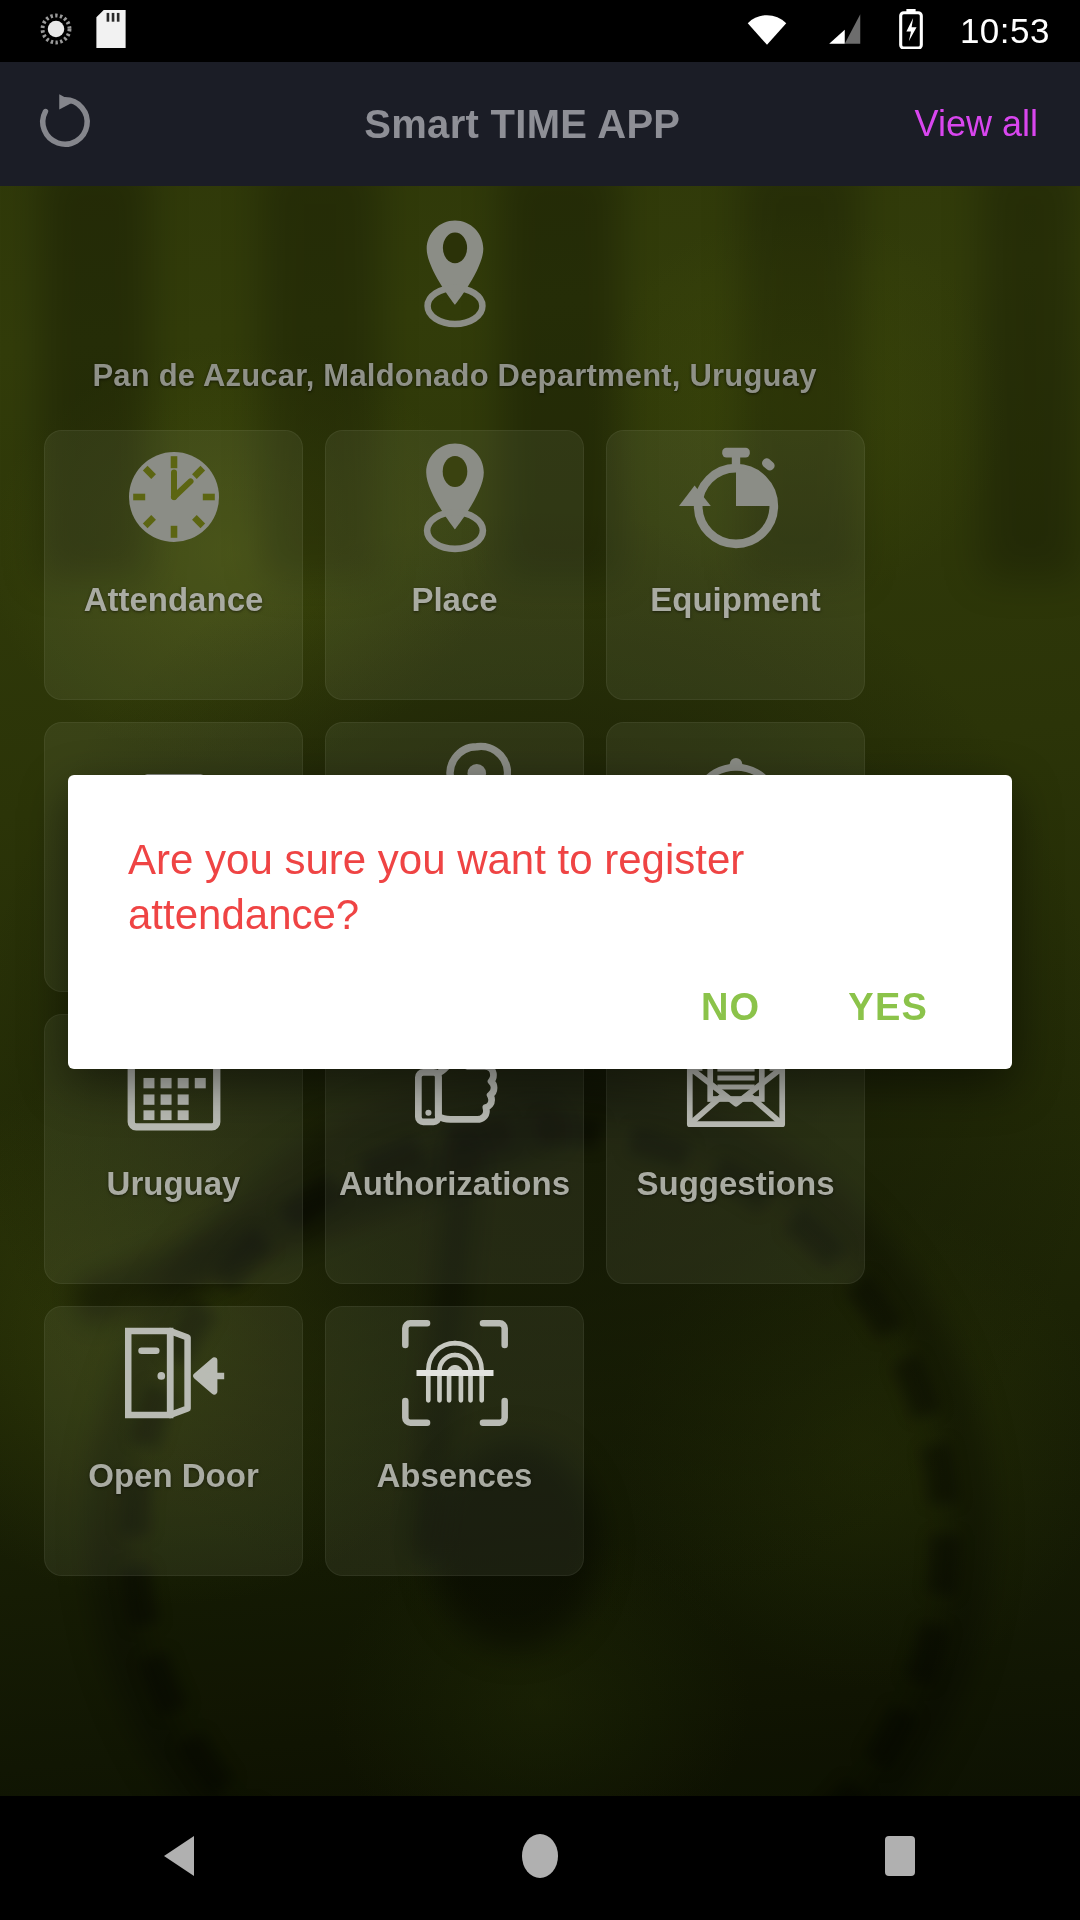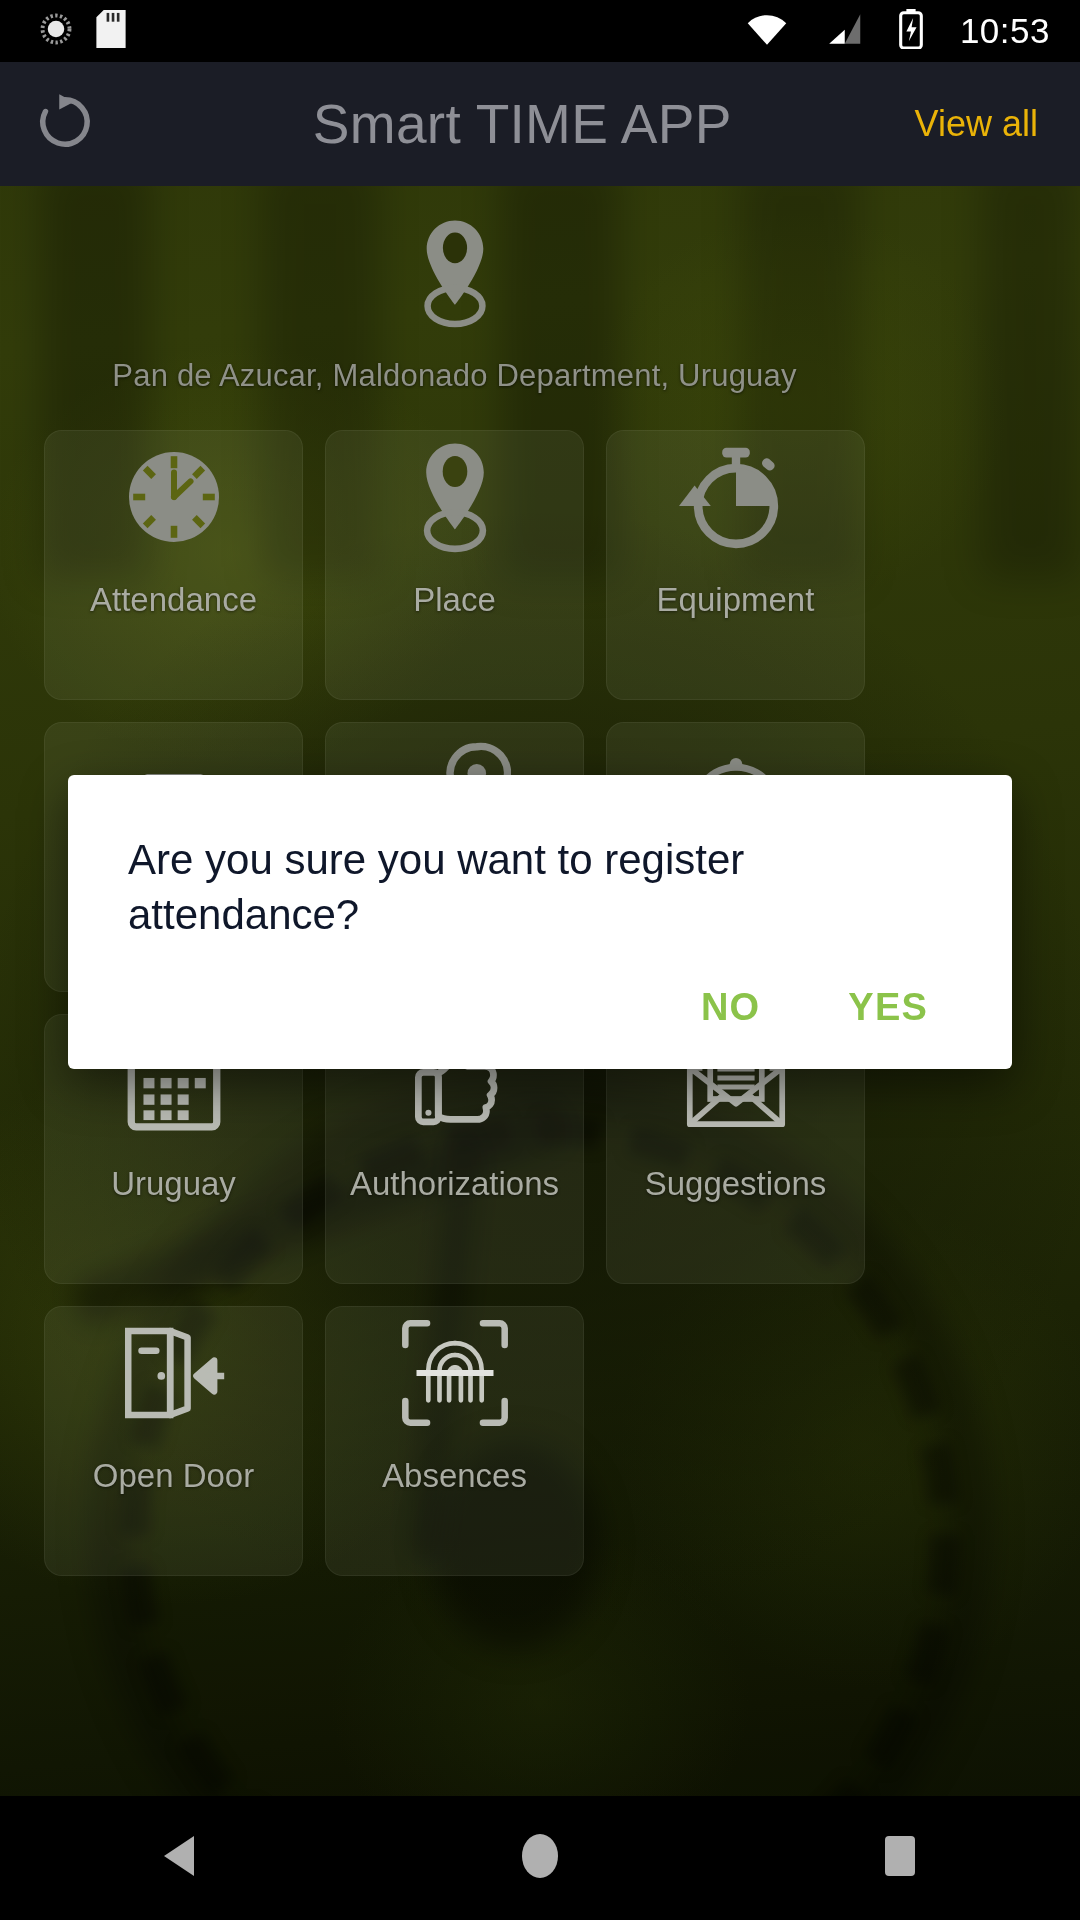--- a/index.html
+++ b/index.html
@@ -63,25 +63,25 @@
       rgba(0,0,0,0) 620px 740px, rgba(0,0,0,.42) 740px 860px, rgba(0,0,0,0) 860px 980px,
       rgba(0,0,0,.45) 980px 1080px);
   }
 
   
   #appbar{
     position:absolute; top:62px; left:0; width:1080px; height:124px;
     background:#1b1d26; display:flex; align-items:center; z-index:20;
   }
   #refresh-btn{ width:130px; display:flex; justify-content:center; align-items:center; }
-  #app-title{ flex:1; text-align:center; color:#8e8f96; font-size:55px; font-weight:400; letter-spacing:.3px; }
-  #view-all{ padding-right:42px; color:#eab308; font-size:36px;text-align:right; }
-
-  
-  #content{ position:absolute; top:186px; left:0; width:909px; height:1664px; z-index:10; }
+  #app-title{ flex:1; text-align:center; color:#8e8f96; font-size:40px; font-weight:700; letter-spacing:.3px; }
+  #view-all{ padding-right:42px; color:#d946ef; font-size:36px;text-align:right; }
+
+  
+  #content{ position:absolute; top:186px; left:0; width:909px; height:1664px; z-index:10;font-weight:bold; }
 
   #location{ padding-top:28px; text-align:center; }
   #loc-pin{ display:block; margin:0 auto; }
   #loc-text{
     margin-top:22px; color:#8f9188; font-size:31px; letter-spacing:.2px;
     text-shadow:0 1px 3px rgba(0,0,0,.6);
   }
 
   #grid{
     margin:36px 44px 0 44px; display:grid; grid-template-columns:repeat(3,1fr);
@@ -106,21 +106,21 @@
     display:flex; align-items:center; justify-content:center;
   }
 
   
   #dialog{
     position:absolute; left:68px; top:775px; width:944px;
     background:#fff; border-radius:6px; z-index:40;
     box-shadow:0 16px 48px rgba(0,0,0,.48);
     padding:58px 60px 0 60px;
   }
-  #dialog-message{ color:#0f172a; font-size:42px; line-height:1.30; }
+  #dialog-message{ color:#ef4444; font-size:42px; line-height:1.30; }
   #dialog-actions{
     display:flex; justify-content:flex-end; align-items:flex-end;
     gap:88px; padding:44px 24px 40px 0;
   }
   .dialog-btn{
     background:none; border:none; font-family:inherit;
     font-size:38px; font-weight:700; letter-spacing:1.2px; cursor:pointer;
   }
 
   

